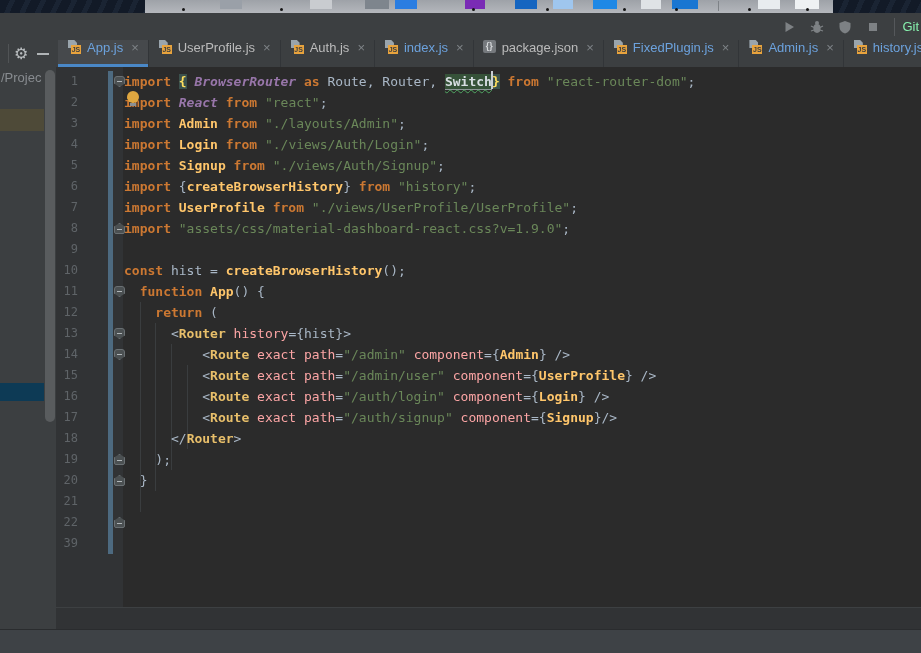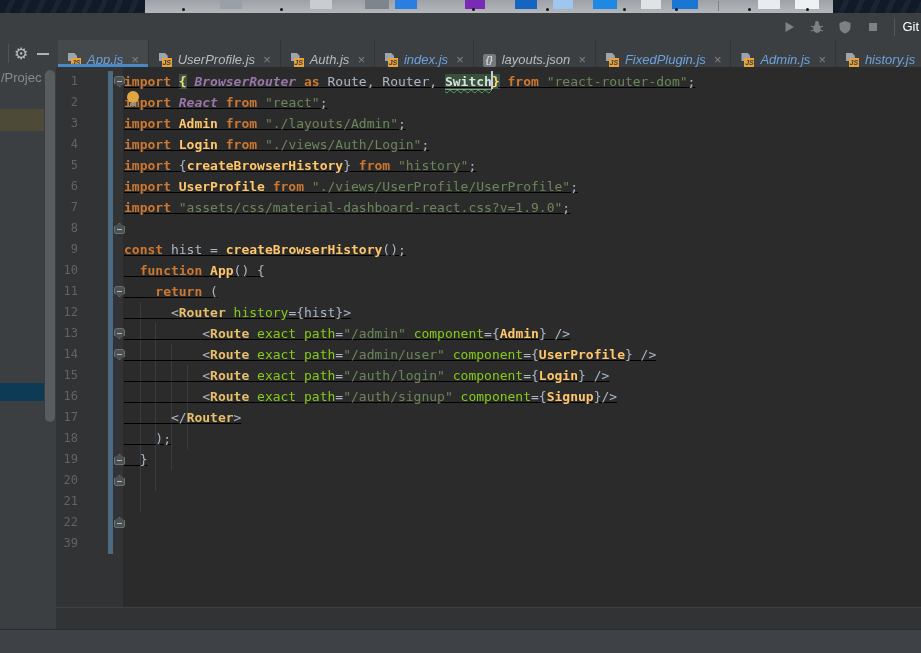--- a/index.html
+++ b/index.html
@@ -16,30 +16,30 @@
   .dock-dot{position:absolute;bottom:2px;width:3px;height:3px;border-radius:50%;background:#141414;}
   .dock-sep{position:absolute;bottom:2px;width:1px;height:10px;background:#7e8287;}
 
   
   .toolbar-row{position:absolute;left:0;top:13px;width:921px;height:27px;background:#3c3f41;
                border-bottom:1px solid #333639;display:flex;align-items:center;justify-content:flex-end;}
   .add-config{height:20px;line-height:20px;padding:0 12px;border:1px solid #5f6366;border-radius:4px;
               color:#b9bdc1;font-size:12px;background:transparent;margin-right:14px;white-space:nowrap;}
   .tool-ico{width:16px;height:16px;margin:0 6px;flex:0 0 auto;}
   .tbar-sep{width:1px;height:18px;background:#55585b;margin:0 7px;}
-  .git-label{color:#ffffff;font-size:13px;padding-right:2px;white-space:nowrap;}
+  .git-label{color:#86efac;font-size:13px;padding-right:2px;white-space:nowrap;}
 
   
   .tab-row{position:absolute;left:0;top:40px;width:940px;height:27px;background:#3c3f41;display:flex;align-items:stretch;}
   .tab-left{flex:0 0 58px;display:flex;align-items:center;position:relative;}
   .tab-left .vsep{position:absolute;left:8px;top:4px;width:1px;height:19px;background:#515456;}
   .gear{color:#b8bcbe;font-size:16px;margin-left:14px;cursor:default;}
   .hidebar{width:12px;height:2px;background:#b0b4b6;margin-left:9px;}
-  .tab{display:flex;align-items:flex-end;gap:6px;padding:0 9px;position:relative;font-size:13px;
-       color:#bbbbbb;border-right:1px solid #323538;white-space:nowrap;font-style:italic;}
+  .tab{display:flex;align-items:flex-start;gap:6px;padding:0 9px;position:relative;font-size:13px;
+       color:#bbbbbb;border-right:1px solid #323538;white-space:nowrap;}
   .tab.active{background:#46494c;}
   .tab.active::after{content:"";position:absolute;left:0;right:0;bottom:0;height:3px;background:#4a88c7;}
   .tab.modified .tab-label{color:#6ca2dd;}
   .tab .close{color:#7e8387;font-size:13px;margin-left:2px;}
   .jsicon{position:relative;width:14px;height:14px;flex:0 0 auto;}
   .jsicon .file{position:absolute;left:1px;top:0;width:9px;height:8px;background:#9aa5ad;
      clip-path:polygon(0 0,70% 0,100% 35%,100% 100%,0 100%);}
   .jsicon .badge{position:absolute;right:0;bottom:0;width:10px;height:9px;background:#e8a33d;
      color:#3b3e40;font-size:7px;font-weight:bold;line-height:9px;text-align:center;
      font-family:"Liberation Sans",sans-serif;}
@@ -73,21 +73,21 @@
   .code-lines{position:absolute;left:0;top:4px;right:0;}
   .code-line{height:21px;white-space:pre;font:13px/21px "DejaVu Sans Mono",monospace;color:#a9b7c6;}
   .indent-guide{position:absolute;width:1px;background:#3a3d3f;}
 
   .tk-kw{color:#cc7832;font-weight:bold;}
   .tk-plain{color:#a9b7c6;}
   .tk-str{color:#6a8759;}
   .tk-comp{color:#ffc66b;font-weight:bold;}
   .tk-compb{color:#ffc66b;font-weight:bold;}
   .tk-tag{color:#e8bf6a;font-weight:bold;}
-  .tk-attr{color:#84cc16;margin-top:8px;}
+  .tk-attr{color:#fca5a5;margin-top:8px;}
   .tk-purple{color:#9876aa;font-weight:bold;font-style:italic;}
   .tk-brace{color:#ffdf5e;font-weight:bold;background:#3b514d;}
   .tk-switch1{color:#d8dee3;font-weight:bold;background:#365239;border-bottom:1px solid #8f9699;
       text-decoration:underline wavy #50a661 1px;text-underline-offset:3px;text-decoration-skip-ink:none;}
   .tk-switch2{color:#e8bf6a;font-weight:bold;background:#294436;}
   .tk-caret{display:inline-block;width:0;position:relative;}
   .tk-caret::after{content:"";position:absolute;left:-1px;top:-15px;width:2px;height:18px;background:#c9cfd4;}
 
   .bulb{position:absolute;left:71px;top:24px;width:13px;height:16px;}
   .bulb .glass{position:absolute;left:0;top:0;width:12px;height:12px;border-radius:50%;background:#dfa740;}
@@ -180,21 +180,21 @@
       <div class="tab modified">
         <span class="jsicon">
           <span class="file"></span>
           <span class="badge">JS</span>
         </span>
         <span class="tab-label">index.js</span>
         <span class="close">×</span>
       </div>
       <div class="tab">
         <span class="jsonicon">{}</span>
-        <span class="tab-label">layouts.json</span>
+        <span class="tab-label">package.json</span>
         <span class="close">×</span>
       </div>
       <div class="tab modified">
         <span class="jsicon">
           <span class="file"></span>
           <span class="badge">JS</span>
         </span>
         <span class="tab-label">FixedPlugin.js</span>
         <span class="close">×</span>
       </div>
@@ -304,25 +304,26 @@
         <div class="gutter-row">
           <span class="lnum">39</span>
         </div>
       </div>
   </div>
   <div class="code-pane">
     <div class="indent-guide" style="left:16.7px;top:235px;height:210px;"></div>
     <div class="indent-guide" style="left:32.3px;top:256px;height:168px;"></div>
     <div class="indent-guide" style="left:48px;top:277px;height:126px;"></div>
     <div class="indent-guide" style="left:63.7px;top:298px;height:84px;"></div>
-    <div class="code-lines" id="code-lines" style="padding-left:1px;text-decoration:underline;">
+    <div class="code-lines" id="code-lines" style="padding-left:1px;">
         <div class="code-line"><span class="tk-kw">import</span><span class="tk-plain"> </span><span class="tk-brace">{</span><span class="tk-plain"> </span><span class="tk-purple">BrowserRouter</span><span class="tk-plain"> </span><span class="tk-kw">as</span><span class="tk-plain"> Route, Router, </span><span class="tk-switch1">Switch</span><span class="tk-caret"></span><span class="tk-brace">}</span><span class="tk-plain"> </span><span class="tk-kw">from</span><span class="tk-plain"> </span><span class="tk-str">"react-router-dom"</span><span class="tk-plain">;</span></div>
         <div class="code-line"><span class="tk-kw">import</span><span class="tk-plain"> </span><span class="tk-purple">React</span><span class="tk-plain"> </span><span class="tk-kw">from</span><span class="tk-plain"> </span><span class="tk-str">"react"</span><span class="tk-plain">;</span></div>
         <div class="code-line"><span class="tk-kw">import</span><span class="tk-plain"> </span><span class="tk-comp">Admin</span><span class="tk-plain"> </span><span class="tk-kw">from</span><span class="tk-plain"> </span><span class="tk-str">"./layouts/Admin"</span><span class="tk-plain">;</span></div>
         <div class="code-line"><span class="tk-kw">import</span><span class="tk-plain"> </span><span class="tk-comp">Login</span><span class="tk-plain"> </span><span class="tk-kw">from</span><span class="tk-plain"> </span><span class="tk-str">"./views/Auth/Login"</span><span class="tk-plain">;</span></div>
+        <div class="code-line"><span class="tk-kw">import</span><span class="tk-plain"> </span><span class="tk-comp">Signup</span><span class="tk-plain"> </span><span class="tk-kw">from</span><span class="tk-plain"> </span><span class="tk-str">"./views/Auth/Signup"</span><span class="tk-plain">;</span></div>
         <div class="code-line"><span class="tk-kw">import</span><span class="tk-plain"> {</span><span class="tk-compb">createBrowserHistory</span><span class="tk-plain">} </span><span class="tk-kw">from</span><span class="tk-plain"> </span><span class="tk-str">"history"</span><span class="tk-plain">;</span></div>
         <div class="code-line"><span class="tk-kw">import</span><span class="tk-plain"> </span><span class="tk-comp">UserProfile</span><span class="tk-plain"> </span><span class="tk-kw">from</span><span class="tk-plain"> </span><span class="tk-str">"./views/UserProfile/UserProfile"</span><span class="tk-plain">;</span></div>
         <div class="code-line"><span class="tk-kw">import</span><span class="tk-plain"> </span><span class="tk-str">"assets/css/material-dashboard-react.css?v=1.9.0"</span><span class="tk-plain">;</span></div>
         <div class="code-line"></div>
         <div class="code-line"><span class="tk-kw">const</span><span class="tk-plain"> hist = </span><span class="tk-compb">createBrowserHistory</span><span class="tk-plain">();</span></div>
         <div class="code-line"><span class="tk-plain">  </span><span class="tk-kw">function</span><span class="tk-plain"> </span><span class="tk-comp">App</span><span class="tk-plain">() {</span></div>
         <div class="code-line"><span class="tk-plain">    </span><span class="tk-kw">return</span><span class="tk-plain"> (</span></div>
         <div class="code-line"><span class="tk-plain">      &lt;</span><span class="tk-tag">Router</span><span class="tk-plain"> </span><span class="tk-attr">history</span><span class="tk-plain">={hist}&gt;</span></div>
         <div class="code-line"><span class="tk-plain">          &lt;</span><span class="tk-tag">Route</span><span class="tk-plain"> </span><span class="tk-attr">exact</span><span class="tk-plain"> </span><span class="tk-attr">path</span><span class="tk-plain">=</span><span class="tk-str">"/admin"</span><span class="tk-plain"> </span><span class="tk-attr">component</span><span class="tk-plain">={</span><span class="tk-comp">Admin</span><span class="tk-plain">} /&gt;</span></div>
         <div class="code-line"><span class="tk-plain">          &lt;</span><span class="tk-tag">Route</span><span class="tk-plain"> </span><span class="tk-attr">exact</span><span class="tk-plain"> </span><span class="tk-attr">path</span><span class="tk-plain">=</span><span class="tk-str">"/admin/user"</span><span class="tk-plain"> </span><span class="tk-attr">component</span><span class="tk-plain">={</span><span class="tk-comp">UserProfile</span><span class="tk-plain">} /&gt;</span></div>

